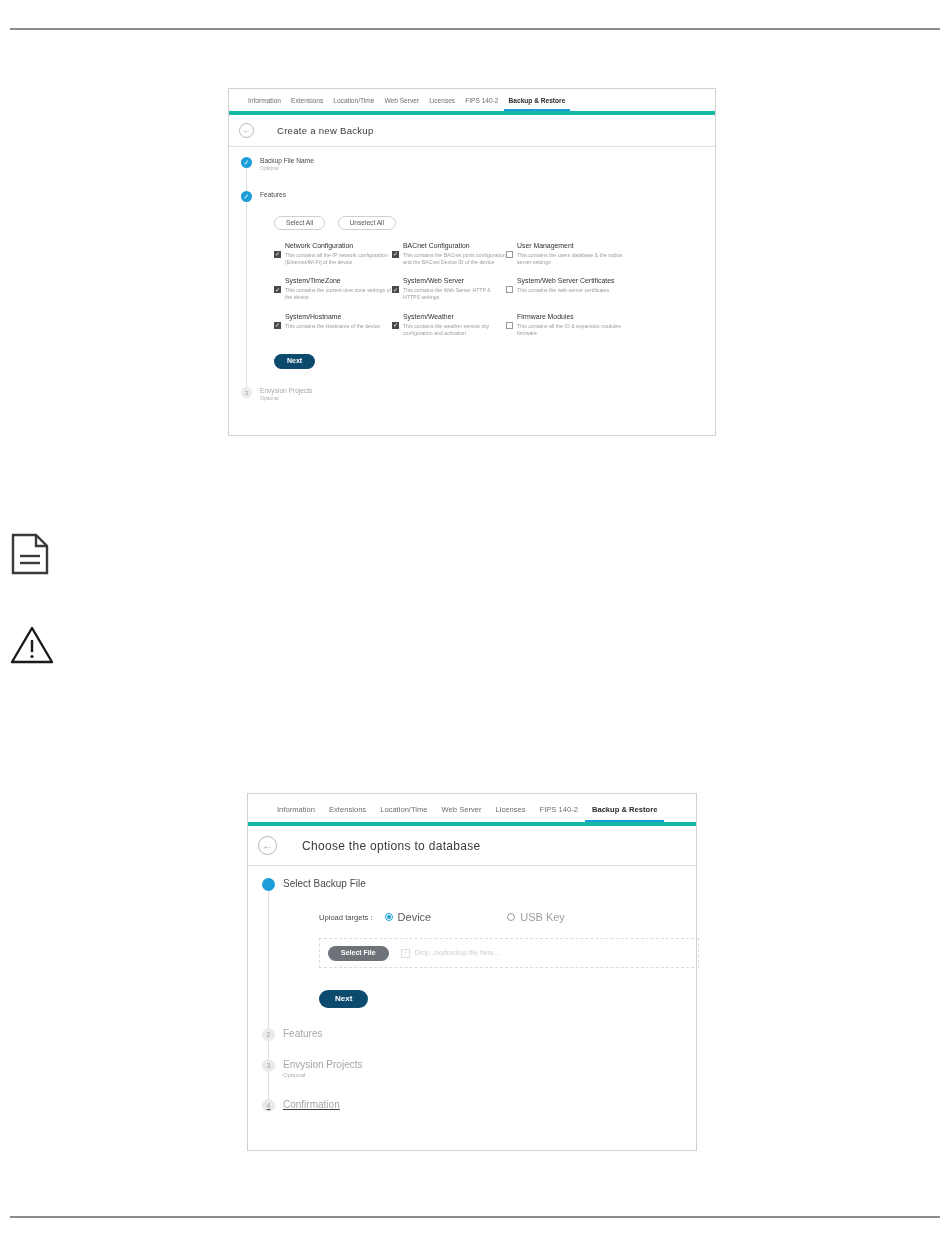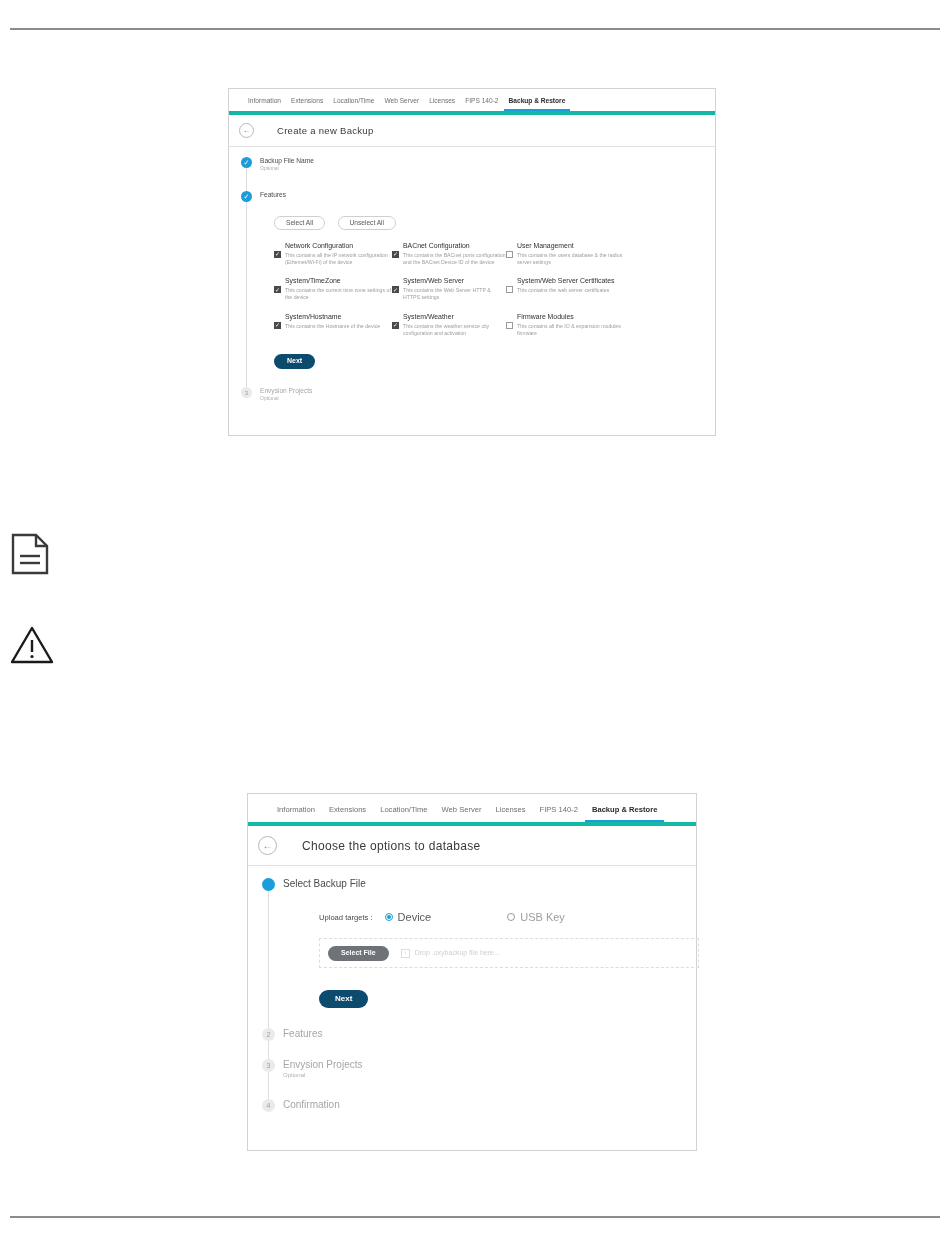--- a/index.html
+++ b/index.html
@@ -460,21 +460,21 @@
 
     <div class="step" style="margin-top:18px; position:relative;">
       <div class="step-rail" style="left:6px; top:13px; height:33px;"></div>
       <div class="step-dot todo">3</div>
       <div class="step-texts">
         <div class="step-label muted">Envysion Projects</div>
         <div class="step-sub">Optional</div>
       </div>
     </div>
 
-    <div class="step" style="margin-top:20px;">
+    <div class="step" style="margin-top:20px;text-decoration:underline;">
       <div class="step-dot todo">4</div>
       <div class="step-texts">
         <div class="step-label muted">Confirmation</div>
       </div>
     </div>
 
   </div>
 </div>
 
 </body></html>

